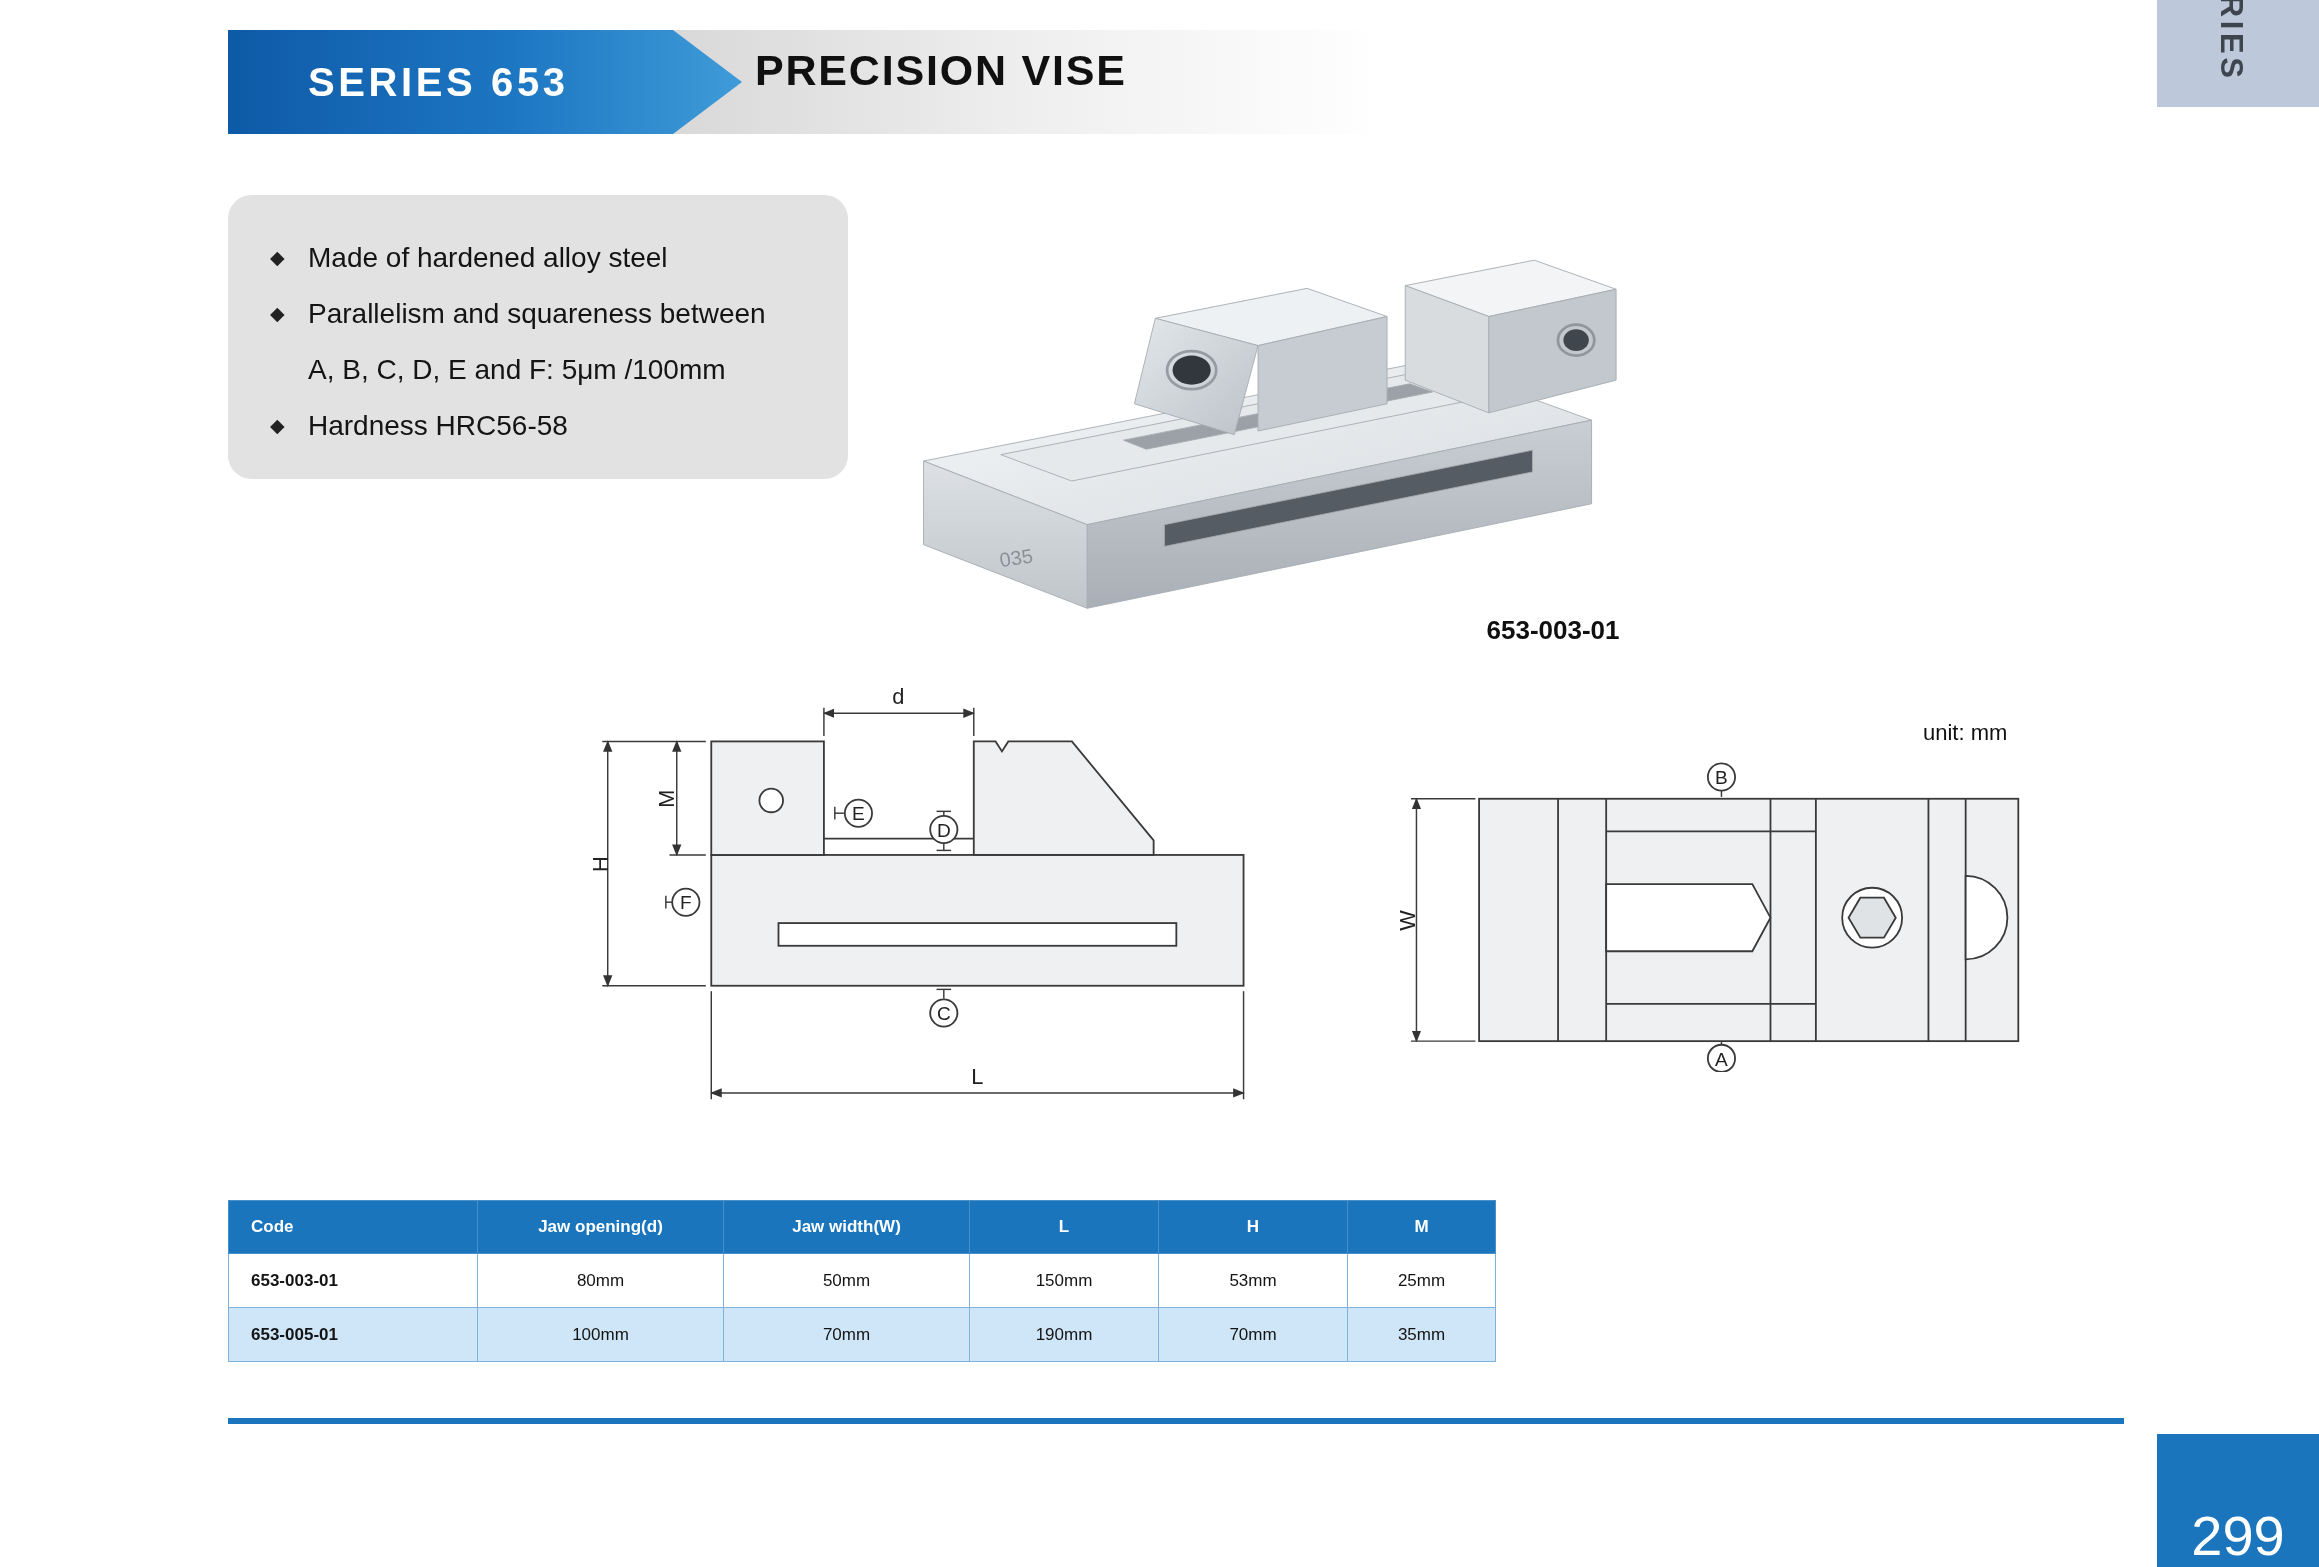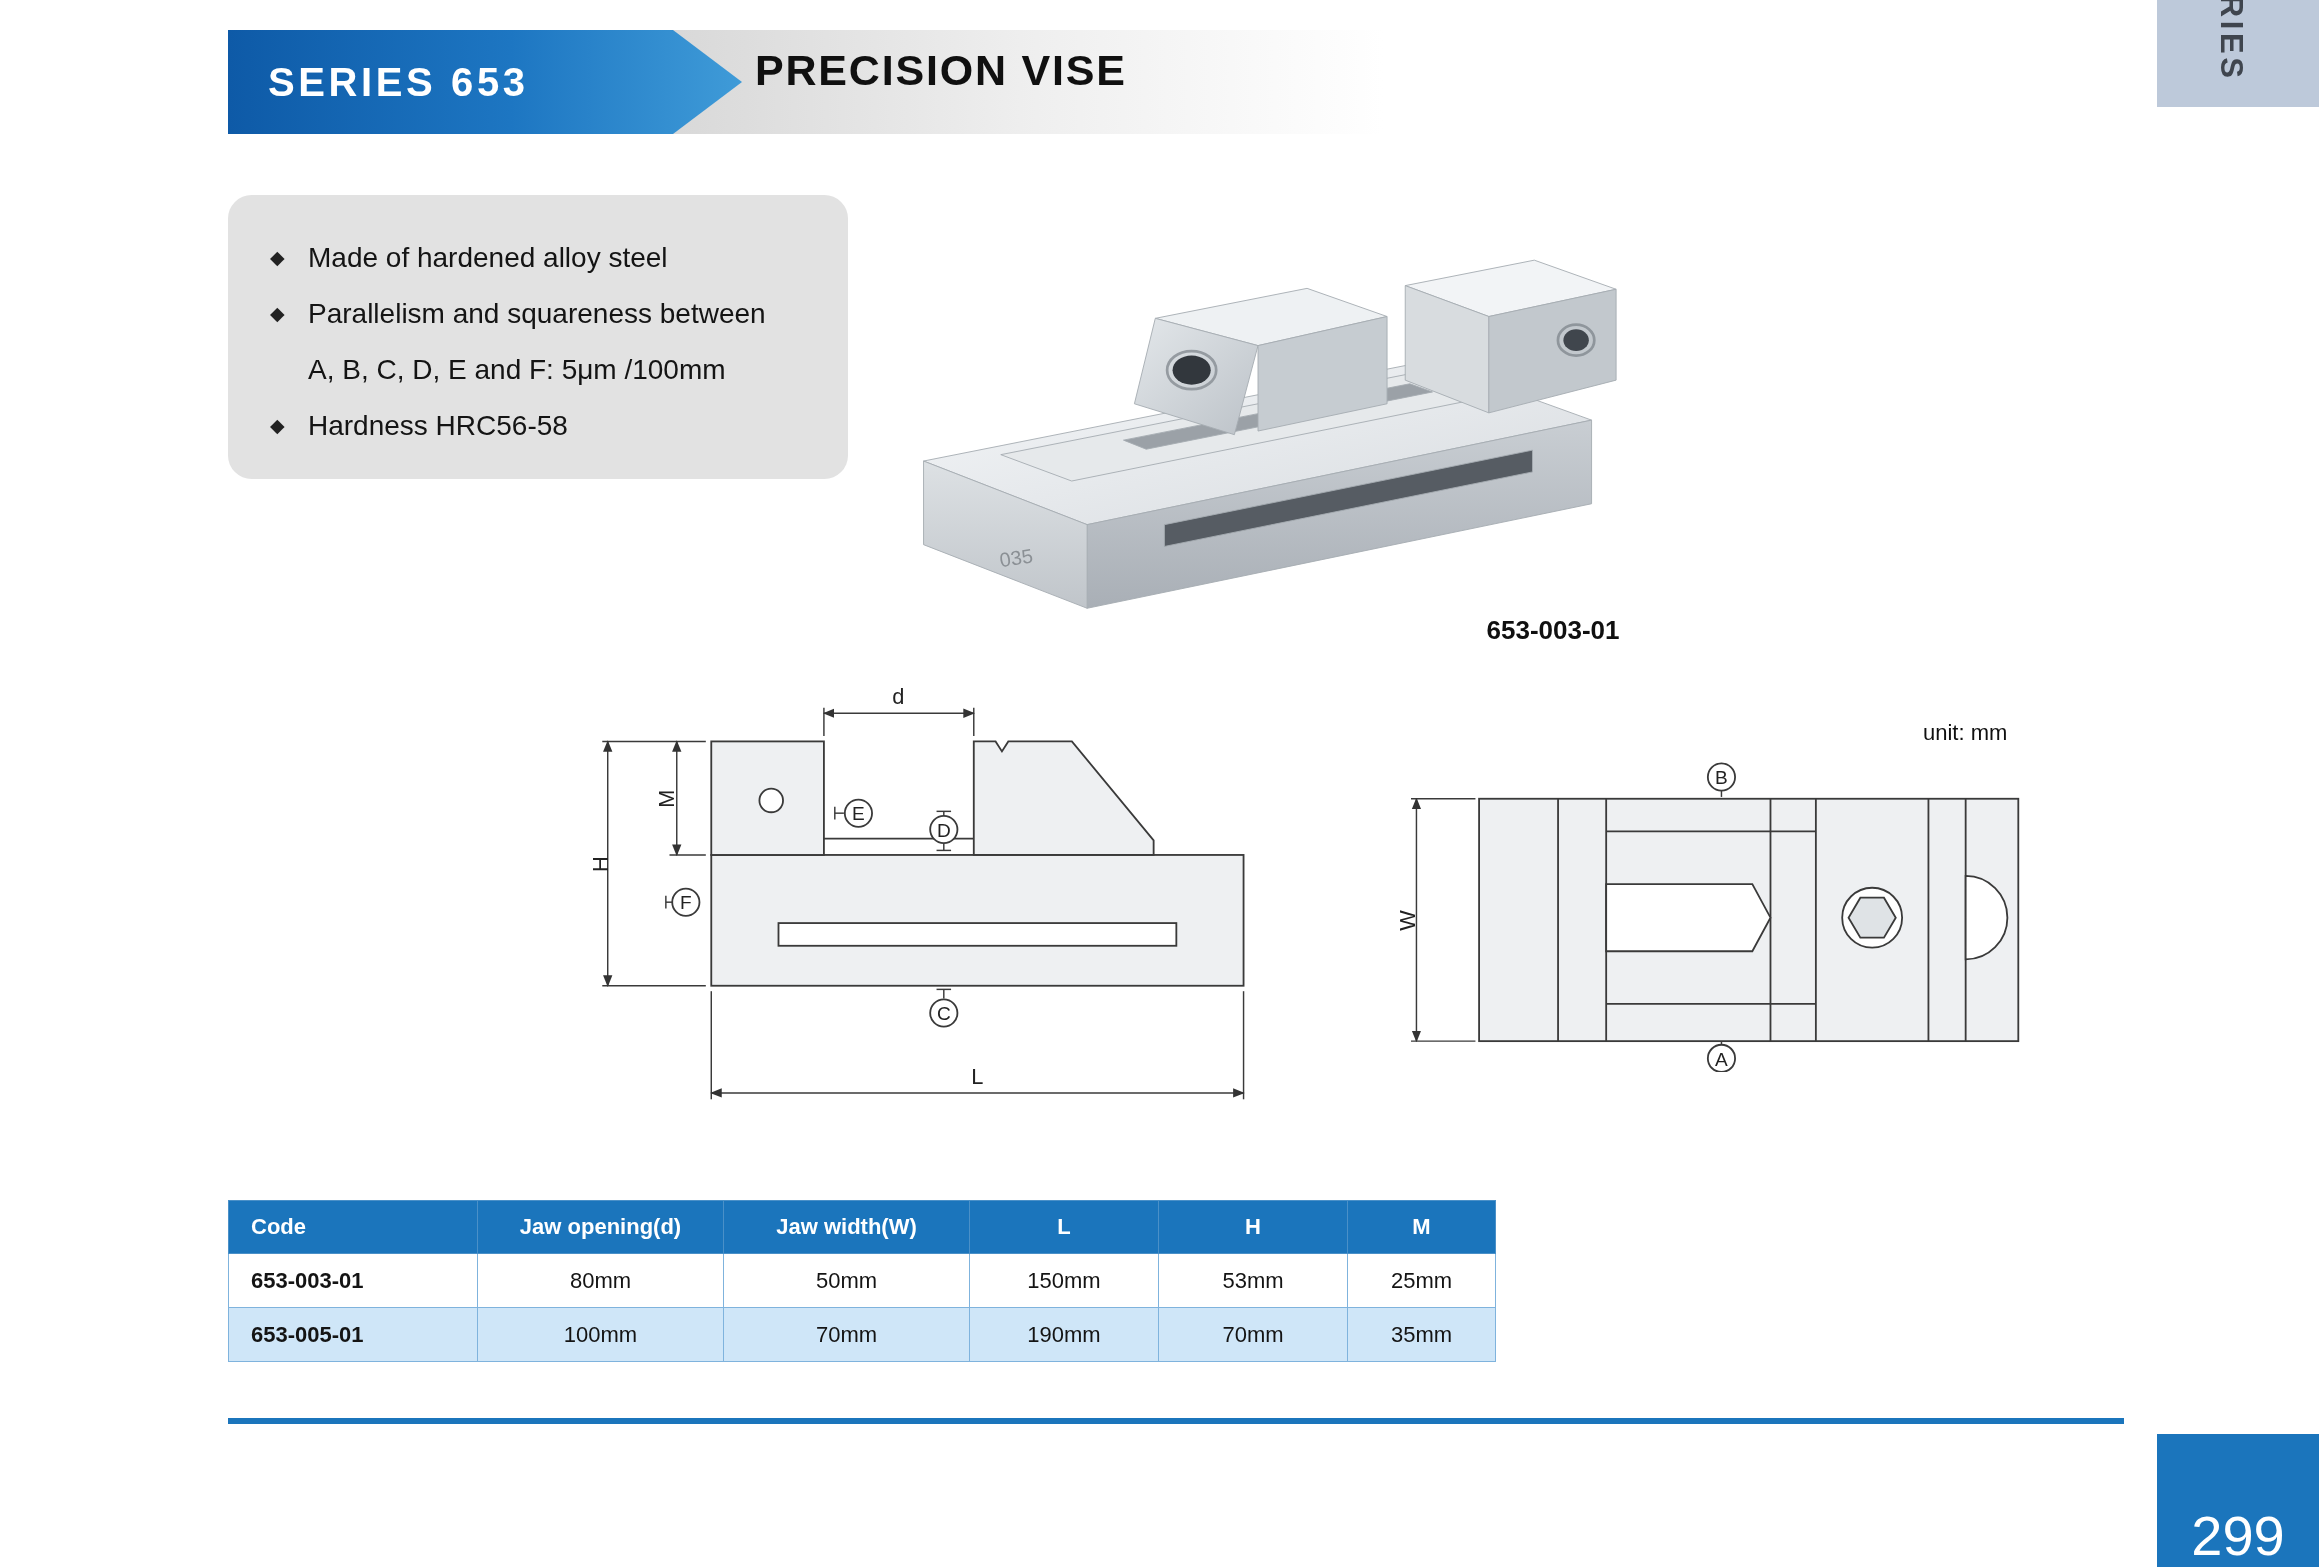--- a/index.html
+++ b/index.html
@@ -6,21 +6,21 @@
   html,body { background:#ffffff; }
   body { font-family:"Liberation Sans", sans-serif; }
   .page { position:relative; width:2319px; height:1567px; background:#ffffff; overflow:hidden; }
 
   
   .header-strip { position:absolute; left:228px; top:30px; width:1155px; height:104px;
     background:linear-gradient(90deg,#c2c2c2 0%,#d6d6d6 35%,#efefef 70%,#ffffff 100%); }
   .series-banner { position:absolute; left:228px; top:30px; width:514px; height:104px;
     background:linear-gradient(90deg,#0e5aa7 0%,#1d76c2 55%,#3f9bd8 100%);
     clip-path:polygon(0 0, 445px 0, 514px 50%, 445px 100%, 0 100%);
-    display:flex; align-items:center; padding-left:40px; }
+    display:flex; align-items:center; padding-left:80px; }
   .series-banner span { color:#ffffff; font-size:40px; font-weight:bold; letter-spacing:3.6px; }
   .page-title { position:absolute; left:755px; top:30px; height:80px; display:flex; align-items:center;
     font-size:43px; font-weight:bold; color:#101010; letter-spacing:1.8px; }
   .side-tab { position:absolute; left:2157px; top:0; width:162px; height:107px; background:#bdc9da; overflow:hidden; }
   .side-tab span { position:absolute; left:56px; top:-33px; writing-mode:vertical-rl;
     font-size:31px; font-weight:bold; letter-spacing:3.6px; color:#3f454e; }
 
   
   .features-box { position:absolute; left:228px; top:195px; width:620px; height:284px;
     background:#e2e2e2; border-radius:23.6px; padding:35px 27px 0 42px; }
@@ -32,21 +32,21 @@
   .product-photo { position:absolute; left:896px; top:202px; width:764px; height:409px; }
   .product-caption { position:absolute; left:1435px; top:615px; width:236px; text-align:center;
     font-size:26px; font-weight:bold; color:#101010; }
 
   
   .front-view { position:absolute; left:591px; top:686px; width:682px; height:436px; }
   .top-view { position:absolute; left:1396px; top:757px; width:660px; height:315px; }
   .unit-note { position:absolute; left:1923px; top:720px; font-size:22px; color:#101010; }
 
   
-  .spec-table { position:absolute; left:228px; top:1200px; border-collapse:collapse; font-size:22px;
+  .spec-table { position:absolute; left:228px; top:1200px; border-collapse:collapse; font-size:17px;
     border:1.8px solid #1b75bc; table-layout:fixed; }
   .spec-table th { background:#1b75bc; color:#ffffff; font-weight:bold; height:53px;
     border:0.9px solid #4a90c8; text-align:center; }
   .spec-table td { height:54px; text-align:center; color:#141414; border:0.9px solid #7fb3dd; background:#ffffff; }
   .spec-table .th-left, .spec-table .code-cell { text-align:left; padding-left:22px; }
   .spec-table .code-cell { font-weight:bold; }
   .spec-table tr.alt td { background:#cfe6f8; }
 
   
   .footer-line { position:absolute; left:228px; top:1418px; width:1896px; height:5.5px; background:#1b75bc; }

